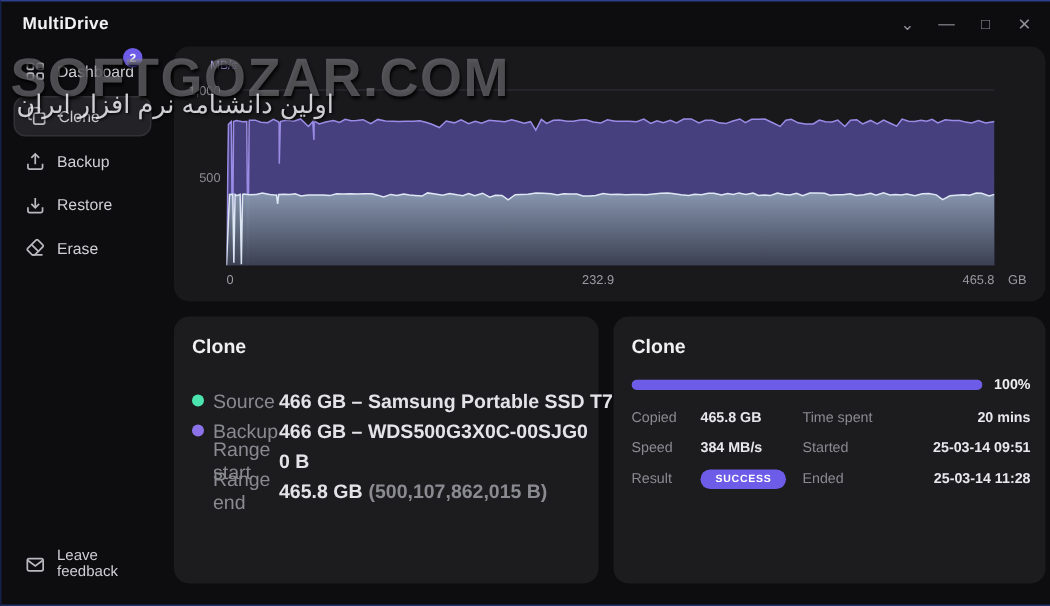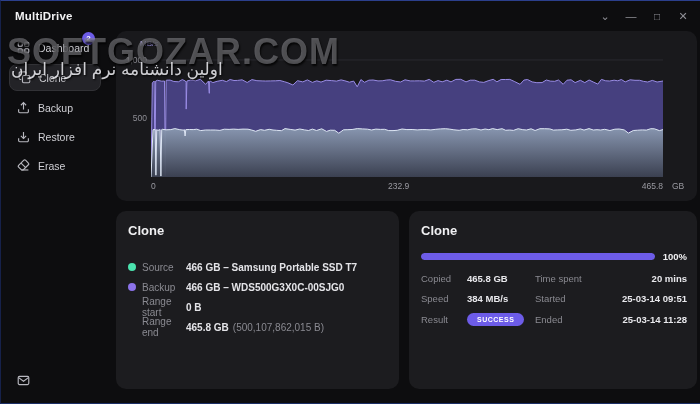--- a/index.html
+++ b/index.html
@@ -36,26 +36,26 @@
   .unit-label{position:absolute;left:24px;top:8px;font-size:8px;color:#a79df0;text-align:center;}
   .ytick{position:absolute;right:550px;width:30px;text-align:right;font-size:8.5px;color:#8d8d94;}
   .ytick.t1000{top:24px;} .ytick.t500{top:82px;}
   .plot{position:absolute;left:35px;top:25px;width:512px;height:121px;}
   .xticks{position:absolute;left:35px;top:150px;width:512px;display:flex;
     justify-content:space-between;font-size:8.5px;color:#9a9aa1;}
   .xunit{position:absolute;left:556px;top:150px;font-size:8.5px;color:#9a9aa1;}
   
   .clone-panel .panel-title{position:absolute;left:12px;top:12px;}
   .clone-rows{position:absolute;left:12px;top:46px;right:10px;}
-  .c-row{display:flex;align-items:center;height:20px;font-size:10px;}
+  .c-row{display:flex;align-items:center;height:20px;font-size:13px;}
   .c-dot{width:8px;height:8px;border-radius:50%;margin-right:6px;flex:0 0 8px;}
   .c-dot.empty{background:transparent;}
   .c-label{color:#8a8a91;width:44px;flex:0 0 44px;}
   .c-value{color:#e4e4e8;font-weight:700;white-space:nowrap;}
-  .c-value .sec{color:#8a8a91;font-weight:400;margin-left:4px;}
+  .c-value .sec{color:#8a8a91;font-weight:700;margin-left:4px;}
   
   .stats-panel .panel-title{position:absolute;left:12px;top:12px;}
   .progress-row{position:absolute;left:12px;top:40px;right:10px;display:flex;align-items:center;gap:8px;}
   .progress-track{flex:1;height:7px;border-radius:4px;background:#2a2a2e;overflow:hidden;}
   .progress-fill{height:100%;border-radius:4px;background:#6d5ce8;}
   .progress-pct{color:#f0f0f2;font-size:9.5px;font-weight:700;}
   .stats-grid{position:absolute;left:12px;top:62px;right:10px;
     display:grid;grid-template-columns:46px 1fr 60px 92px;row-gap:9px;align-items:center;}
   .s-label{color:#8a8a91;font-size:9.5px;}
   .s-value{color:#e8e8ec;font-size:9.5px;font-weight:700;}
@@ -135,20 +135,21 @@
         </span>
         <span>Erase</span>
       </div>
       <div class="feedback">
         <span class="ico" style="display:flex;width:13px;height:13px;color:#b9b9c0;">
           <svg viewBox="0 0 16 16" fill="none" stroke="currentColor" stroke-width="1.4">
             <rect x="1.5" y="3" width="13" height="10" rx="1.5"></rect>
             <path d="m2 4.5 6 4.5 6-4.5"></path>
           </svg>
         </span>
+        <span>Leave feedback</span>
       </div>
     </nav>
 
   <section class="panel chart-panel">
     <span class="unit-label">MB/s</span>
     <span class="ytick t1000">1,000</span>
     <span class="ytick t500">500</span>
     <svg class="plot" id="speed-chart" viewBox="0 0 512 121" preserveAspectRatio="none">
         <defs>
           <linearGradient id="gradBlue" x1="0" y1="0" x2="0" y2="1">

